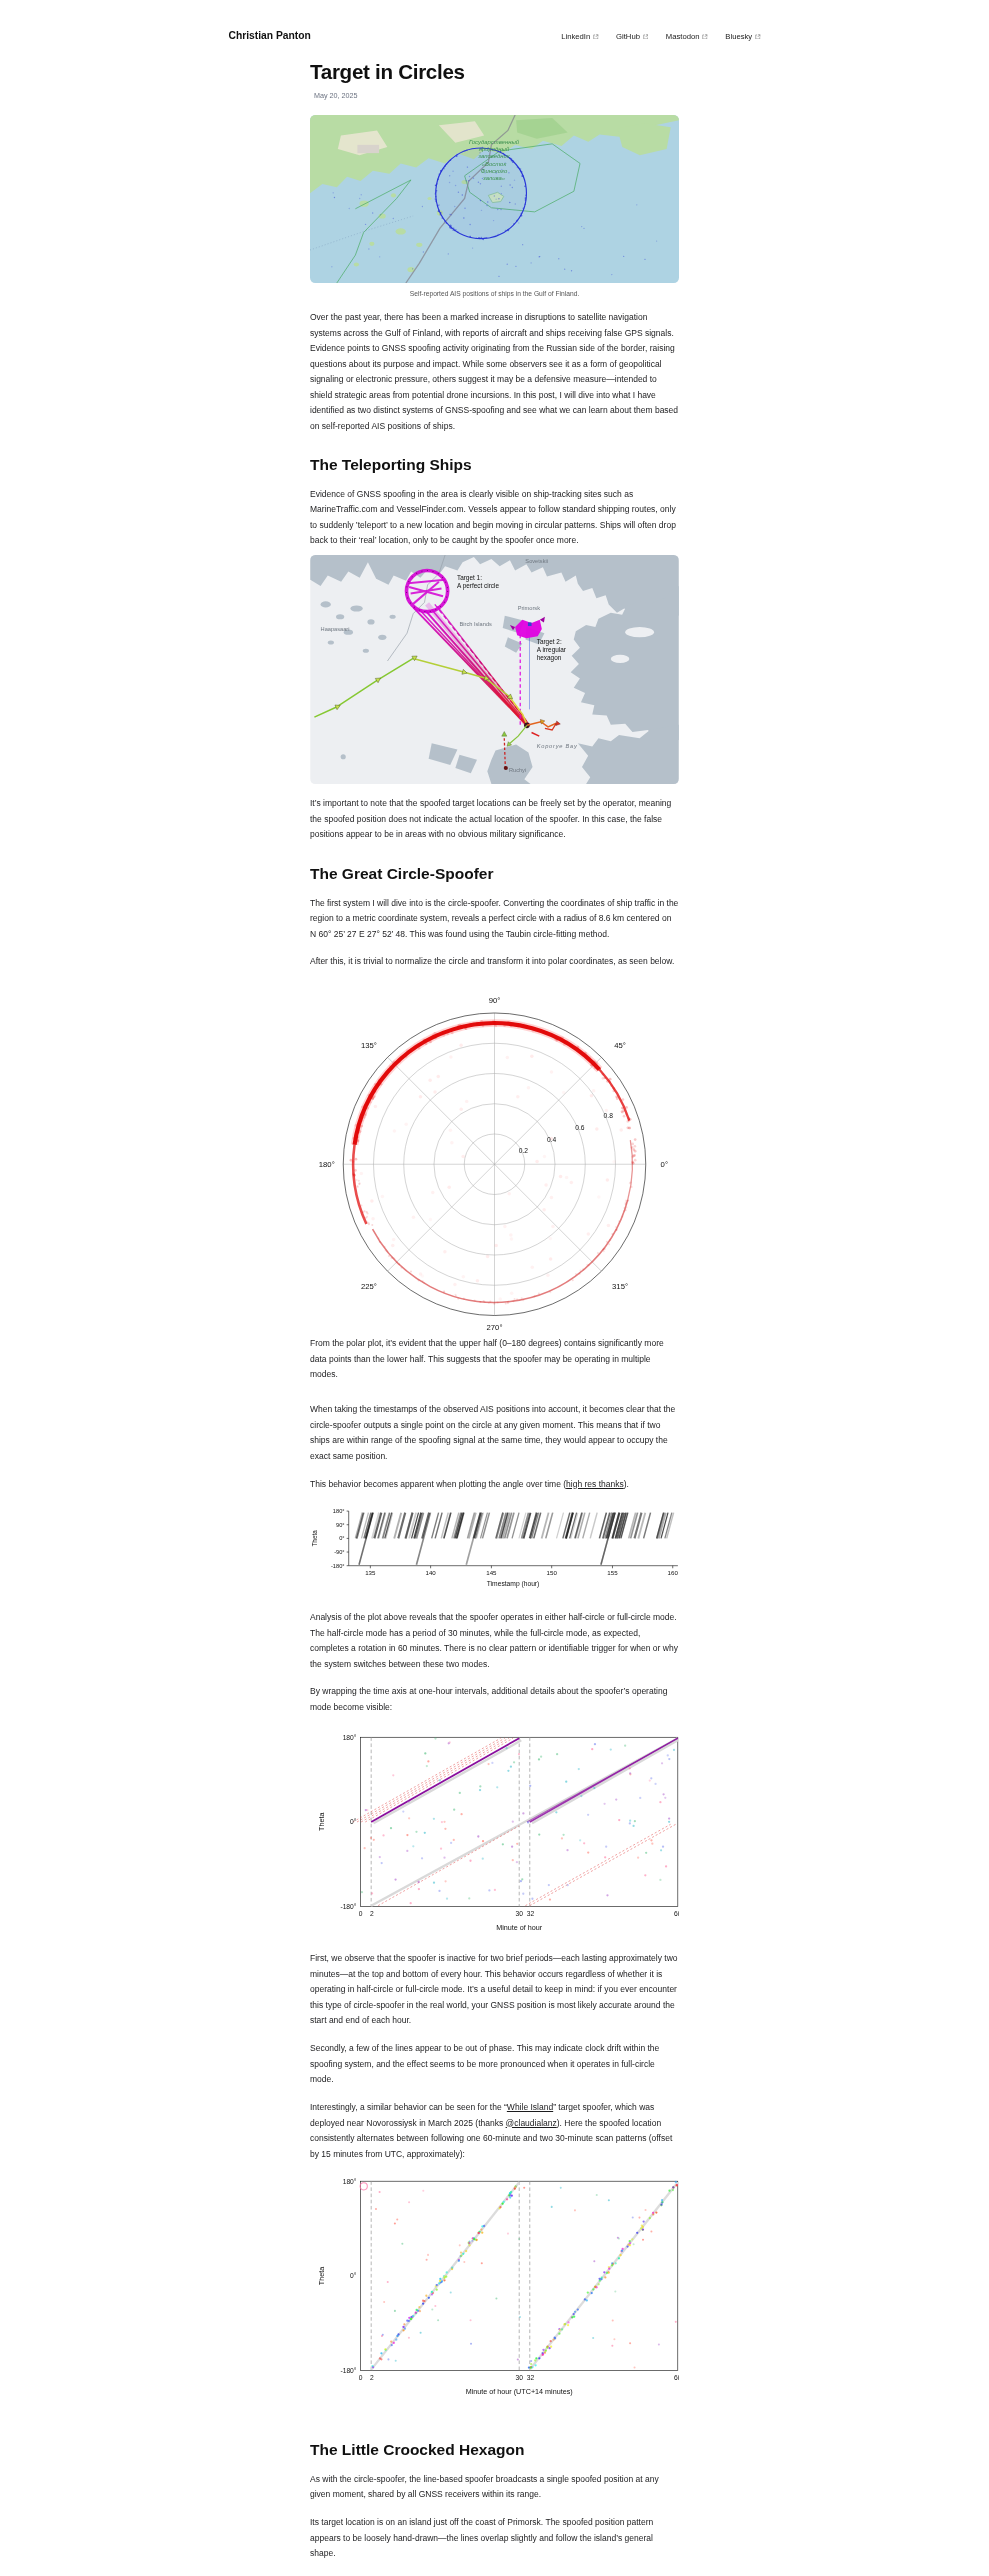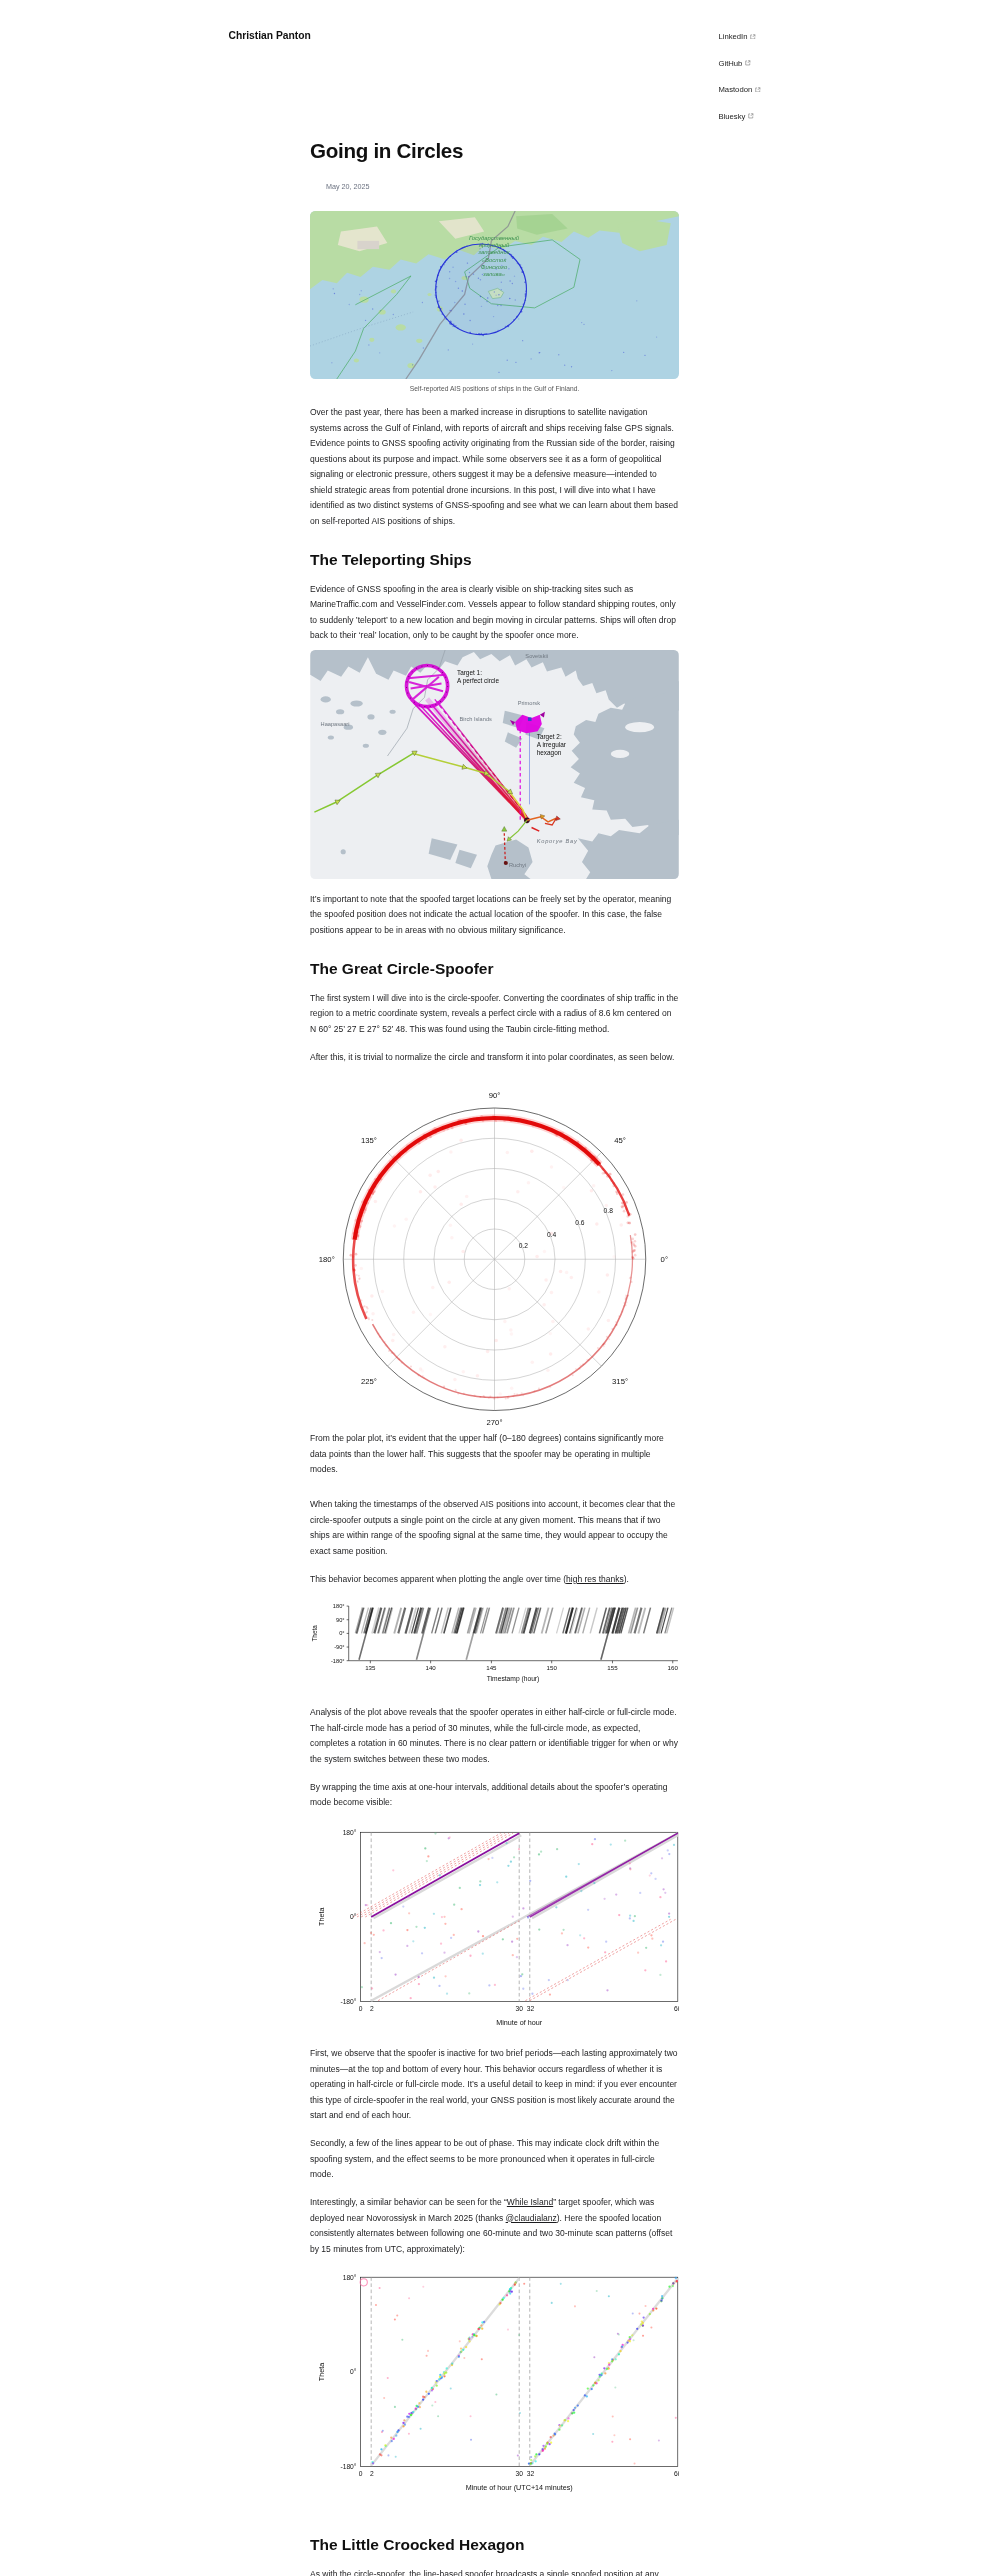--- a/index.html
+++ b/index.html
@@ -1,25 +1,25 @@
 <!DOCTYPE html>
 <html style="font-size:8.2px"><head>
 <meta charset="utf-8">
 <style>
   html,body{margin:0;padding:0;background:#fff;}
   body{font-family:"Liberation Sans","DejaVu Sans",sans-serif;color:#1c1c1e;}
   #page{width:989px;height:3691px;overflow:hidden;position:relative;background:#fff;}
   .header{width:532px;margin:0 auto;padding-top:30px;display:flex;justify-content:space-between;align-items:baseline;}
   .site-name{font-size:10.3px;font-weight:bold;color:#111;}
-  .nav{display:flex;gap:17.5px;flex-direction:column;}
+  .nav{display:flex;gap:17.5px;}
   .nav a{font-size:7.7px;color:#222;text-decoration:none;display:inline-flex;align-items:center;gap:2.6px;}
   .ext{width:5.7px;height:5.7px;opacity:.7;}
   .article{width:369px;margin:0 auto;}
   h1{font-size:20.6px;line-height:24px;font-weight:bold;color:#101010;margin:18.5px 0 3.1px;letter-spacing:-0.3px;}
-  .date{font-size:7.2px;color:#6b7280;margin:16px;}
+  .date{font-size:7.2px;color:#6b7280;margin:4px;}
   h2{font-size:15.5px;line-height:19.6px;font-weight:bold;color:#101010;margin:20.6px 0 0;}
   p{font-size:8.5px;line-height:15.5px;margin:12.4px 0 0;color:#1c1c1e;}
   p a{color:#1c1c1e;text-decoration:underline;}
   figure{margin:12.4px 0 0;}
   .map-frame{border-radius:5.2px;overflow:hidden;line-height:0;}
   figcaption{font-size:6.7px;color:#555;text-align:center;margin-top:5.2px;line-height:9.3px;}
   svg text{font-family:"Liberation Sans","DejaVu Sans",sans-serif;}
   .maplabel{font-size:11px;fill:#6f7780;}
 </style>
 </head>
@@ -60,21 +60,21 @@
             <path d="M4.5 2H1.5v8.5H10V7" fill="none" stroke="#333" stroke-width="1.2"></path>
             <path d="M6.5 1.5h4v4" fill="none" stroke="#333" stroke-width="1.2"></path>
             <path d="M10.3 1.7L5.8 6.2" stroke="#333" stroke-width="1.2"></path>
           </svg>
         </a>
     </div>
   </div>
 
   <div class="article">
 
-    <h1>Going in Circles</h1>
+    <h1>Target in Circles</h1>
     <p class="date">May 20, 2025</p>
 
     <figure>
       <div class="map-frame">
       <svg width="369" height="168" viewBox="0 0 716 326">
         <rect width="716" height="326" fill="#aed3e3"></rect>
         <path fill="#b8dca4" d="M0,0 H716 V10 L640,26 L600,42 L562,38 L540,52 L512,40 L488,60 L452,50 L430,66 L398,58 L372,76 L340,66 L318,86 L286,74 L262,94 L230,84 L206,102 L176,94 L154,114 L122,108 L98,128 L72,120 L52,140 L24,134 L0,152 Z"></path>
         <path fill="#b8dca4" d="M596,26 L648,16 L700,24 L692,66 L640,78 L606,62 Z"></path>
         <path fill="#e9e5d2" opacity=".9" d="M60,40 L130,30 L150,62 L96,78 L54,66 Z"></path>
         <path fill="#e9e5d2" opacity=".85" d="M250,20 L320,12 L338,40 L282,54 Z"></path>

